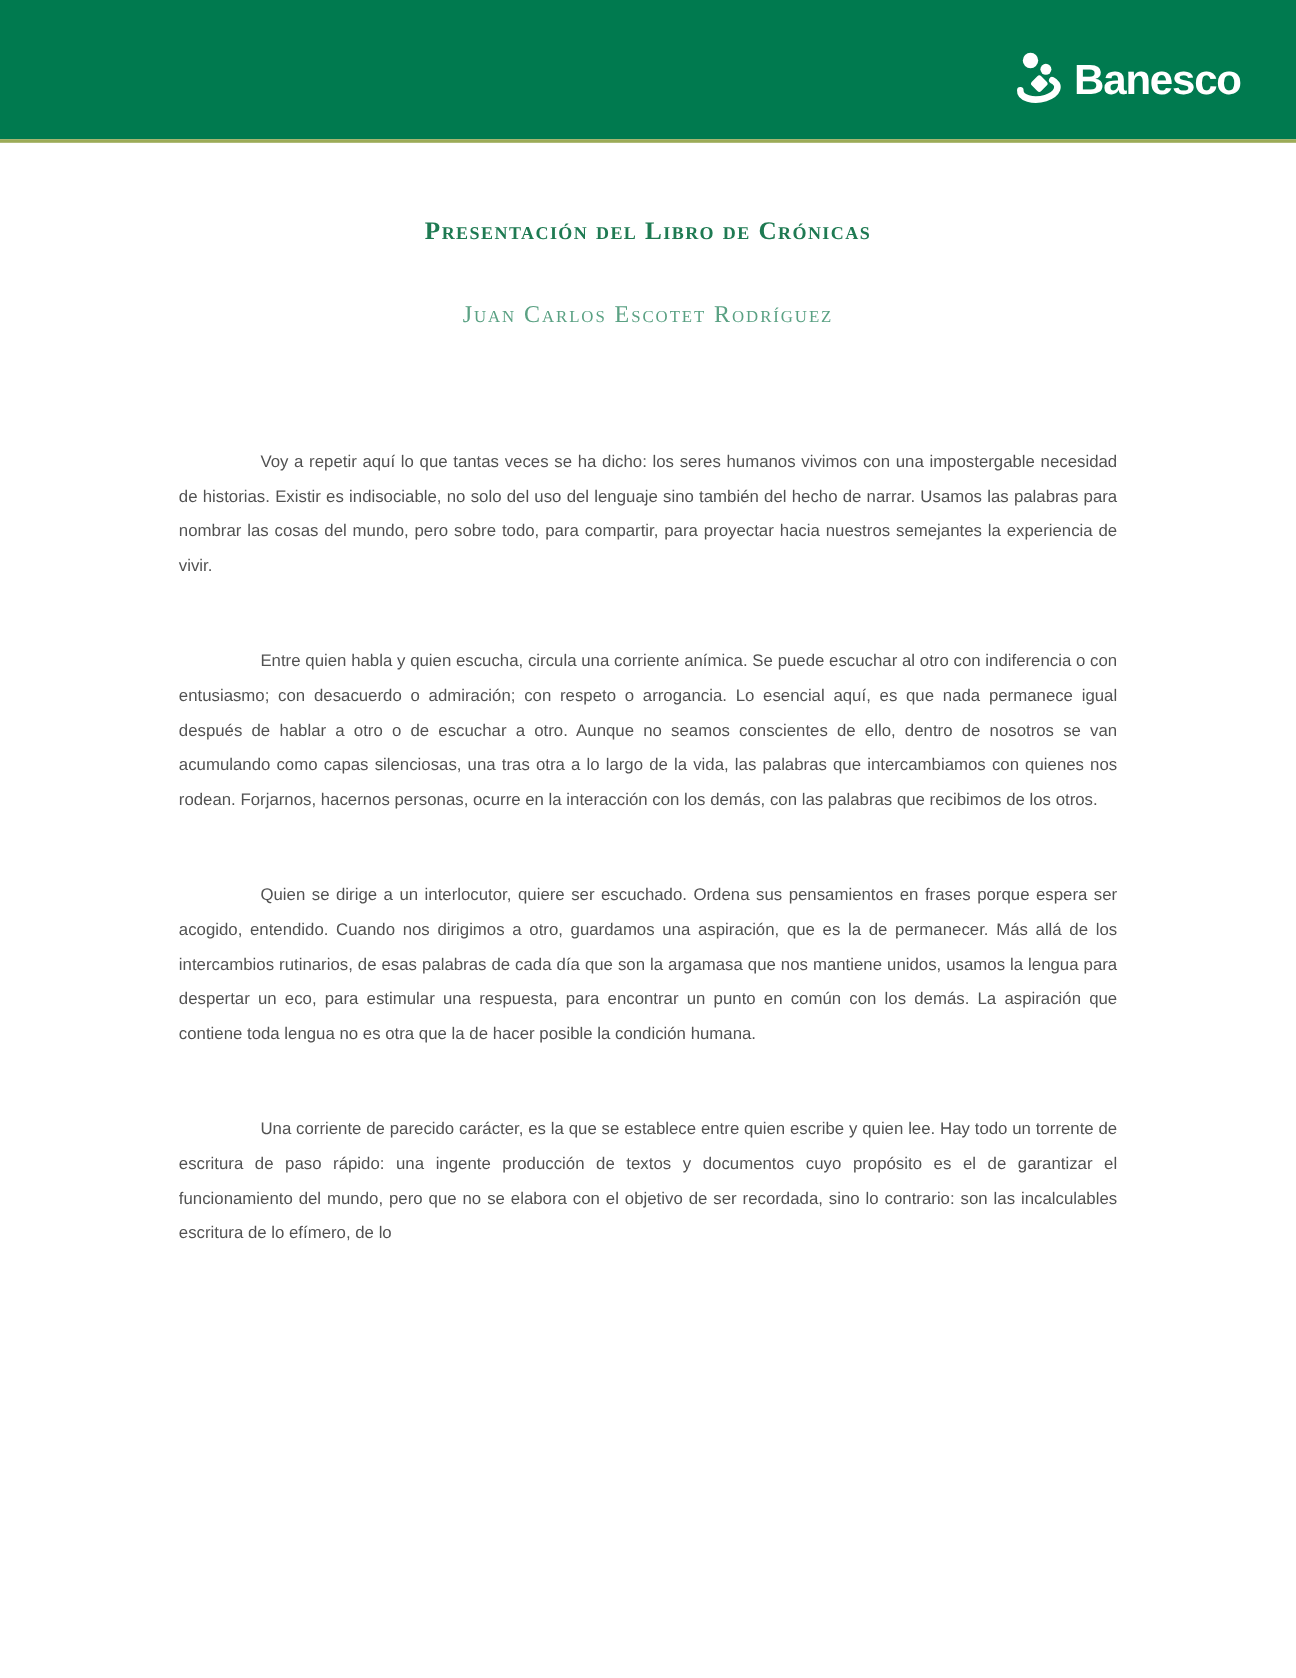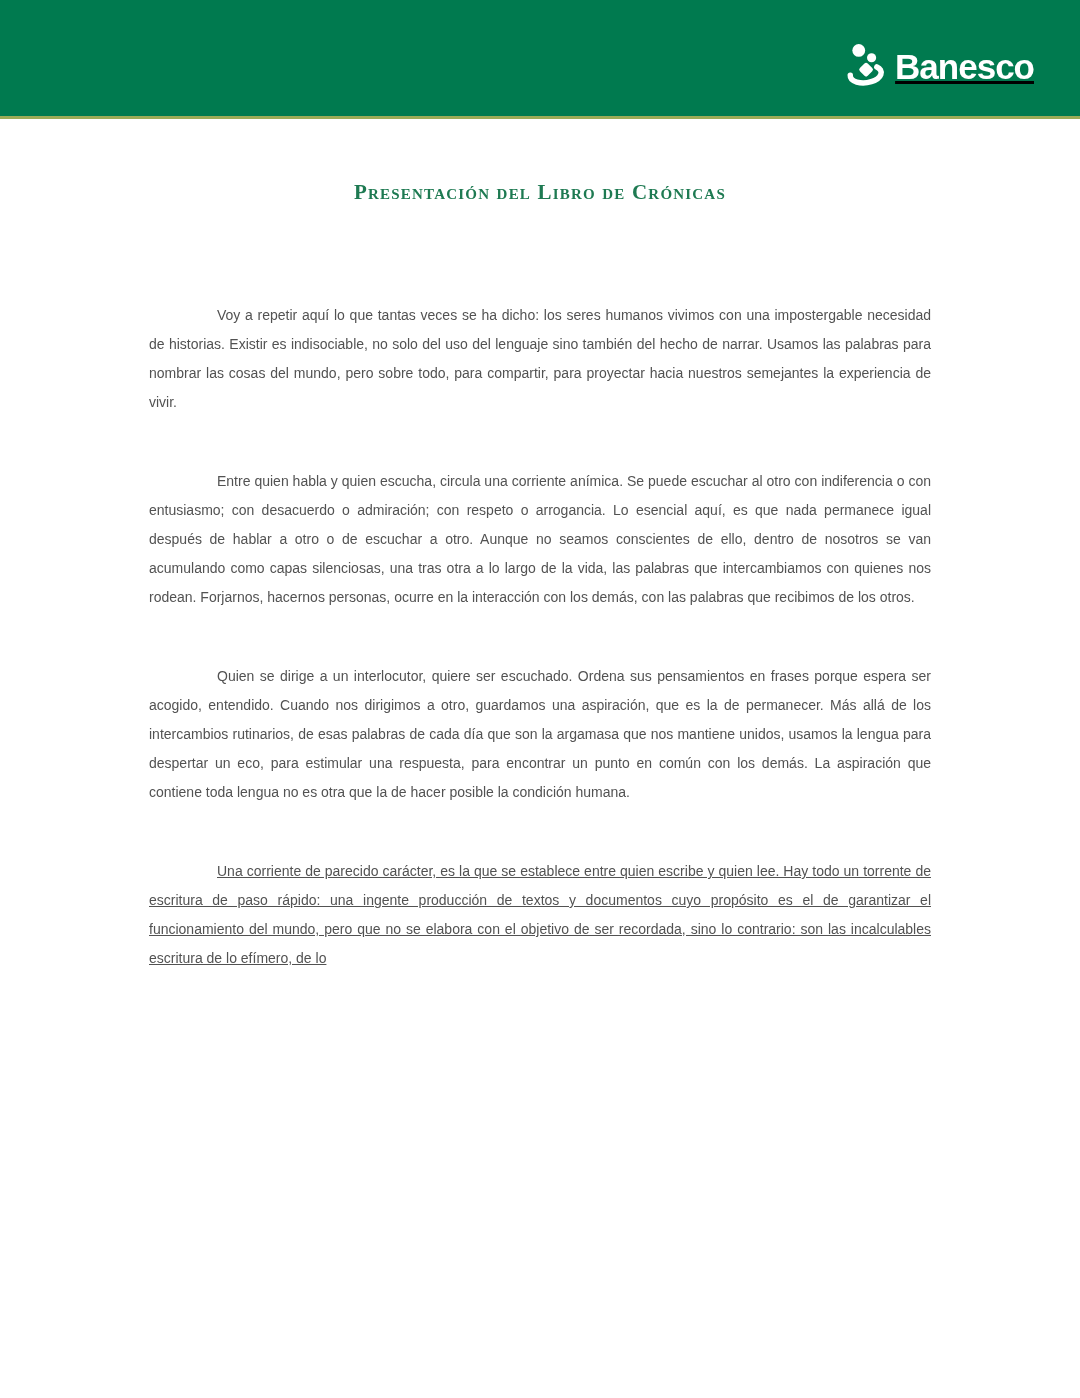--- a/index.html
+++ b/index.html
@@ -28,21 +28,20 @@
   .accent-line {
     width: 100%;
     height: 3px;
     background: #9cab57;
   }
   .logo {
     display: flex;
     align-items: center;
     margin-right: 46px;
     margin-top: 16px;
-    text-decoration: underline;
   }
   .logo-symbol {
     width: 44px;
     height: 46px;
     margin-right: 6px;
   }
   .logo-wordmark {
     color: #ffffff;
     font-family: "Liberation Sans", sans-serif;
     font-weight: 700;
@@ -79,21 +78,20 @@
     font-size: 14px;
     line-height: 29px;
     text-align: justify;
   }
   .doc-body p {
     margin: 0 0 50px 0;
     text-indent: 68px;
   }
   .doc-body p:last-child {
     margin-bottom: 0;
-    text-decoration: underline;
   }
 </style>
 </head>
 <body>
 
 <div class="page">
 
   <div class="header-bar">
     <div class="logo">
       <svg class="logo-symbol" viewBox="0 0 48 50" xmlns="http://www.w3.org/2000/svg" aria-hidden="true">
@@ -106,20 +104,21 @@
 
         <rect x="17" y="23" width="12" height="12" rx="2.5" fill="#ffffff" transform="rotate(45 23 29)"></rect>
       </svg>
       <span class="logo-wordmark">Banesco</span>
     </div>
     <div class="accent-line" style="position:absolute;left:0;bottom:-3px;"></div>
   </div>
 
   <h1 class="doc-title">Presentación del Libro de Crónicas</h1>
 
+  <h2 class="doc-author">Juan Carlos Escotet Rodríguez</h2>
 
   <div class="doc-body">
     <p>Voy a repetir aquí lo que tantas veces se ha dicho: los seres humanos vivimos con una impostergable necesidad de historias. Existir es indisociable, no solo del uso del lenguaje sino también del hecho de narrar. Usamos las palabras para nombrar las cosas del mundo, pero sobre todo, para compartir, para proyectar hacia nuestros semejantes la experiencia de vivir.</p>
     <p>Entre quien habla y quien escucha, circula una corriente anímica. Se puede escuchar al otro con indiferencia o con entusiasmo; con desacuerdo o admiración; con respeto o arrogancia. Lo esencial aquí, es que nada permanece igual después de hablar a otro o de escuchar a otro. Aunque no seamos conscientes de ello, dentro de nosotros se van acumulando como capas silenciosas, una tras otra a lo largo de la vida, las palabras que intercambiamos con quienes nos rodean. Forjarnos, hacernos personas, ocurre en la interacción con los demás, con las palabras que recibimos de los otros.</p>
     <p>Quien se dirige a un interlocutor, quiere ser escuchado. Ordena sus pensamientos en frases porque espera ser acogido, entendido. Cuando nos dirigimos a otro, guardamos una aspiración, que es la de permanecer. Más allá de los intercambios rutinarios, de esas palabras de cada día que son la argamasa que nos mantiene unidos, usamos la lengua para despertar un eco, para estimular una respuesta, para encontrar un punto en común con los demás. La aspiración que contiene toda lengua no es otra que la de hacer posible la condición humana.</p>
     <p>Una corriente de parecido carácter, es la que se establece entre quien escribe y quien lee. Hay todo un torrente de escritura de paso rápido: una ingente producción de textos y documentos cuyo propósito es el de garantizar el funcionamiento del mundo, pero que no se elabora con el objetivo de ser recordada, sino lo contrario: son las incalculables escritura de lo efímero, de lo</p>
   </div>
 
 </div>
 

